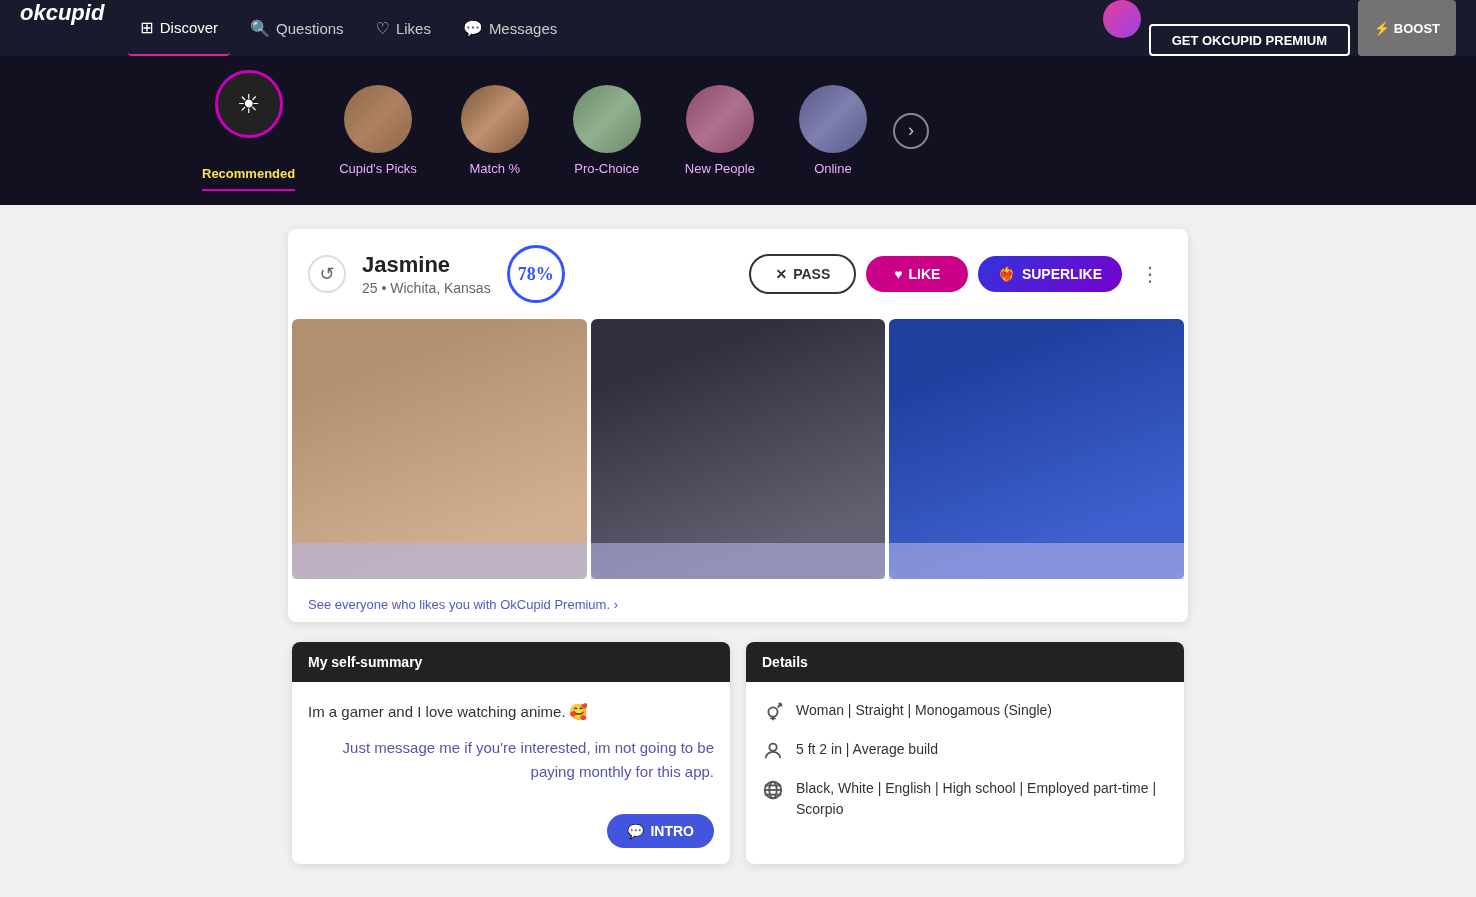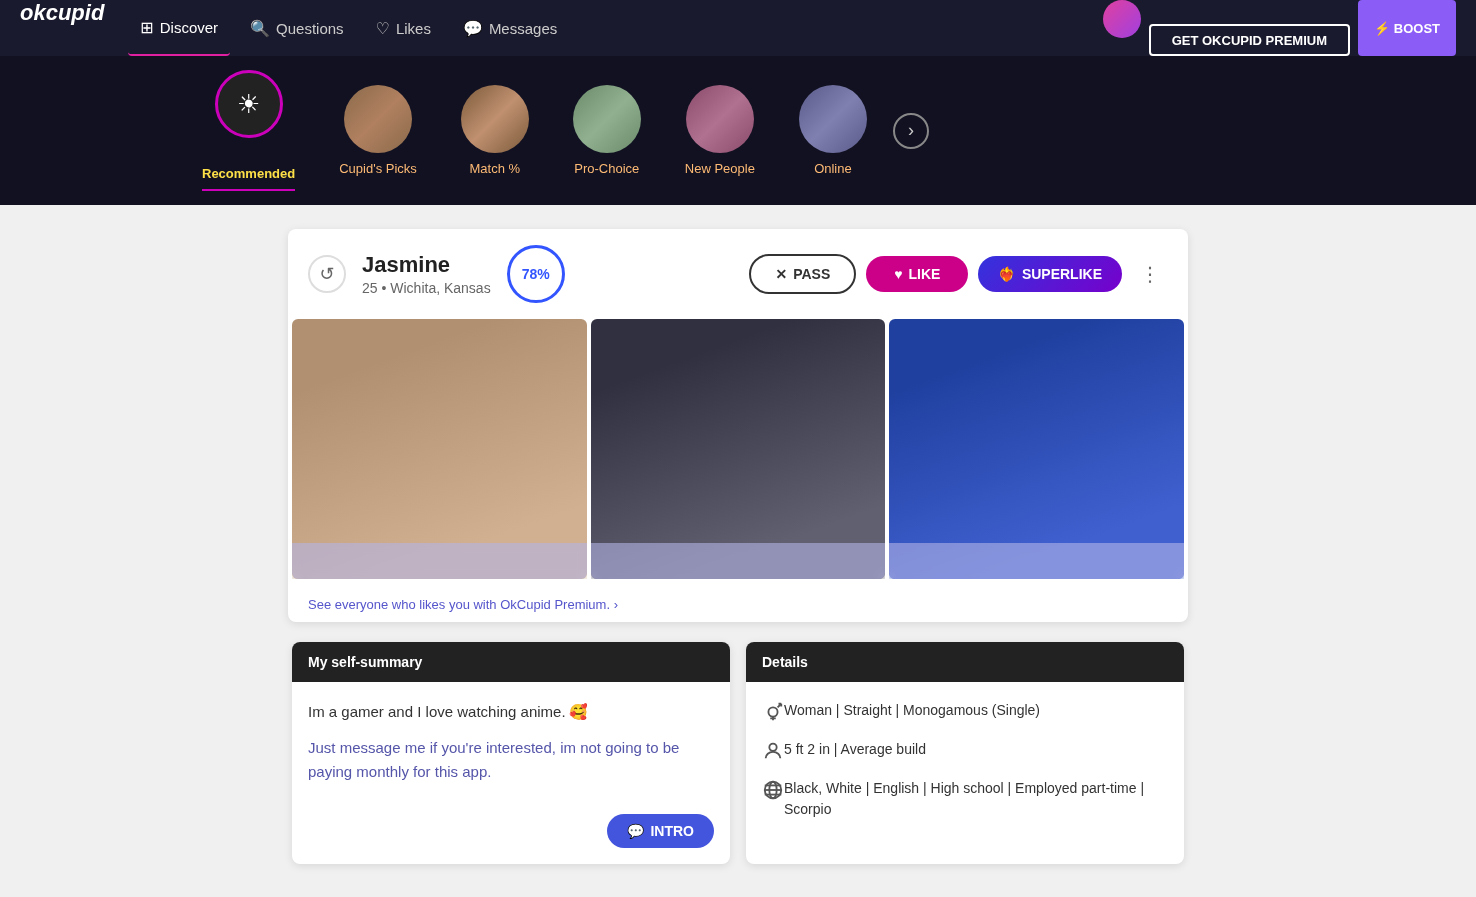--- a/index.html
+++ b/index.html
@@ -52,21 +52,21 @@
       color: white;
       padding: 7px 21px;
       border-radius: 4px;
       font-size: 13px;
       font-weight: 600;
       cursor: pointer;
       white-space: nowrap;
       margin-top: 24px;
     }
     .btn-boost {
-      background: #8b5cf6;
+      background: #737373;
       border: none;
       color: white;
       padding: 7px 16px;
       border-radius: 4px;
       font-size: 13px;
       font-weight: 600;
       cursor: pointer;
       display: flex;
       align-items: center;
       gap: 4px;
@@ -102,21 +102,21 @@
       height: 68px;
       border-radius: 50%;
       border: 3px solid #cc00bb;
       display: flex;
       align-items: center;
       justify-content: center;
       background: #222;
       margin-bottom: 8px;
     }
     .category-label {
-      color: #fdba74;
+      color: #f0abfc;
       font-size: 13px;
       text-align: center;
       white-space: nowrap;
     }
     .category-label.active {
       color: #fde047;
       font-weight: 700;
       border-bottom: 2px solid #cc00bb;
       padding-bottom: 8px;
       margin-top: 20px;
@@ -198,24 +198,25 @@
       margin-top: 2px;
     }
     .match-pct {
       width: 58px;
       height: 58px;
       border-radius: 50%;
       border: 3px solid #3355ff;
       display: flex;
       align-items: center;
       justify-content: center;
-      font-size: 14px;
+      font-size: 18px;
       font-weight: 700;
       color: #3355ff;
       flex-shrink: 0;
+      font-family: Liberation Serif, serif;
     }
     .action-buttons {
       display: flex;
       gap: 10px;
       margin-left: auto;
       align-items: center;
     }
     .btn-pass {
       background: white;
       border: 2px solid #333;
@@ -320,31 +321,32 @@
       font-weight: 700;
       padding: 12px 16px;
     }
     .section-body {
       padding: 18px 16px;
       color: #333;
       font-size: 15px;
       line-height: 1.6;
     }
     .section-body p { margin-bottom: 12px; }
-    .section-body p:last-child { margin-bottom: 0; }
+    .section-body p:last-child { margin-bottom: 0; text-align: right; }
 
     .details-list {
       list-style: none;
       display: flex;
       flex-direction: column;
       gap: 16px;
     }
     .detail-item {
       display: flex;
       align-items: flex-start;
+      gap: 12px;
     }
     .detail-icon {
       width: 22px;
       height: 22px;
       color: #555;
       flex-shrink: 0;
       margin-top: 1px;
     }
     .detail-text {
       font-size: 14px;

